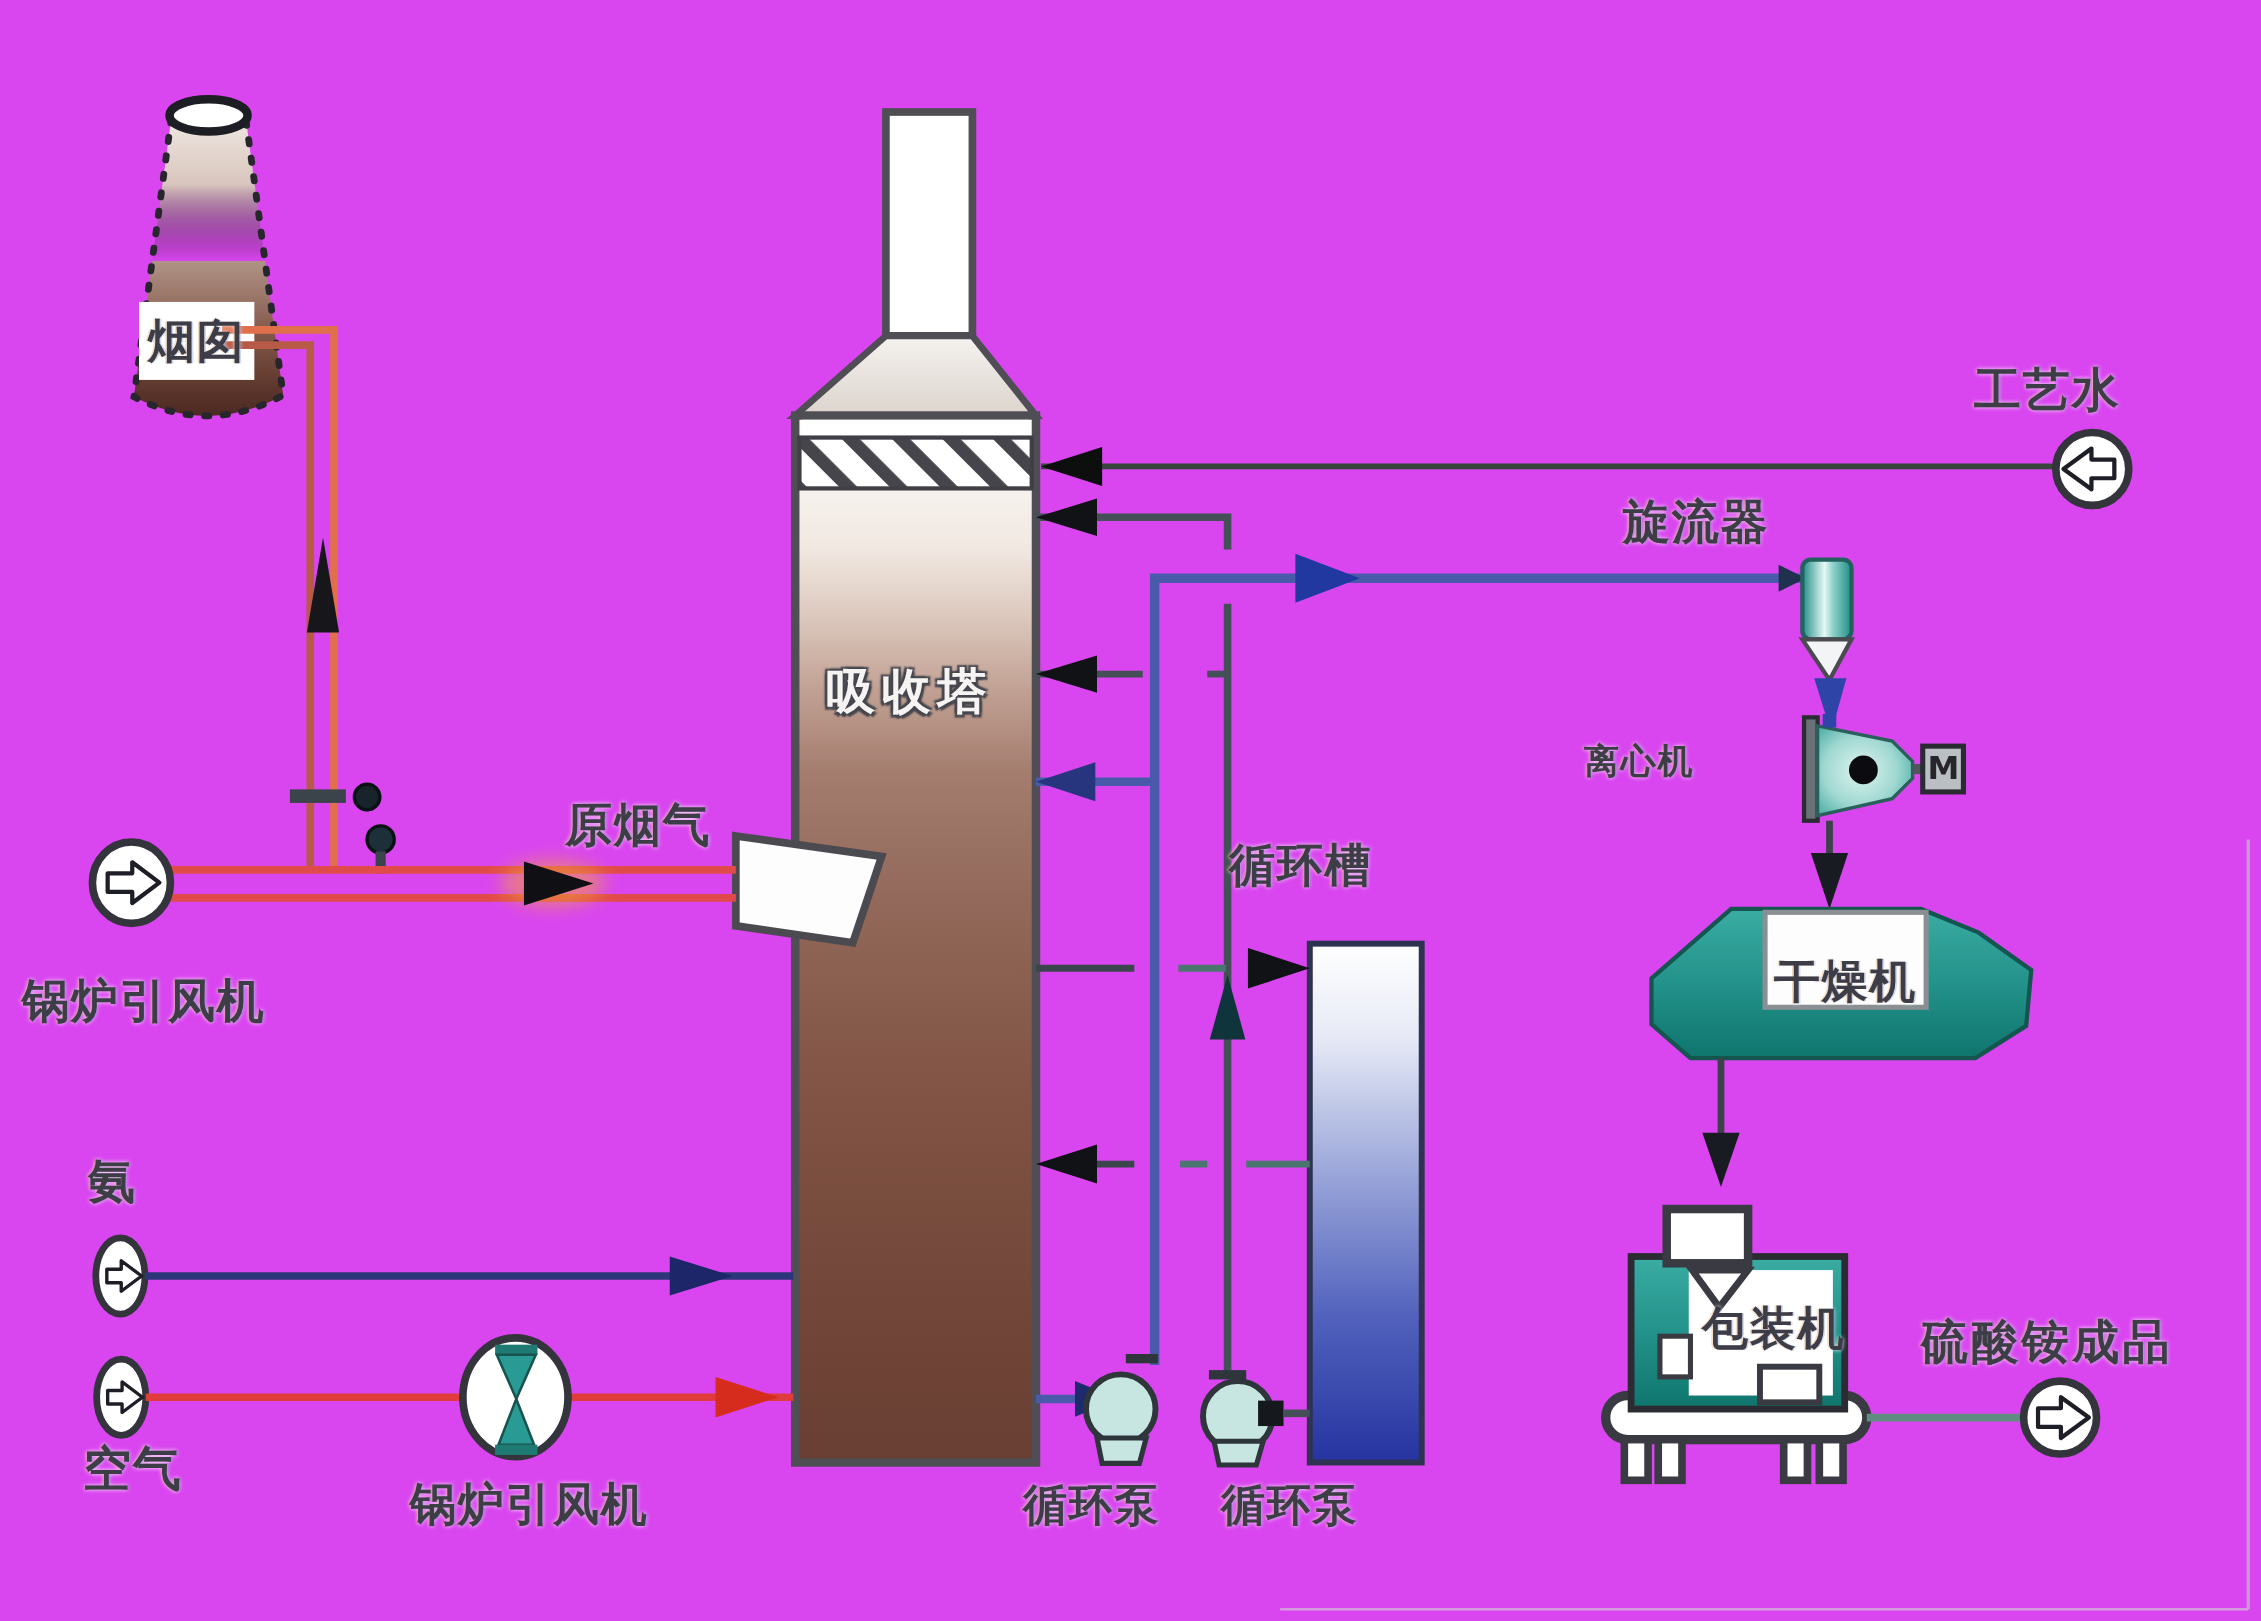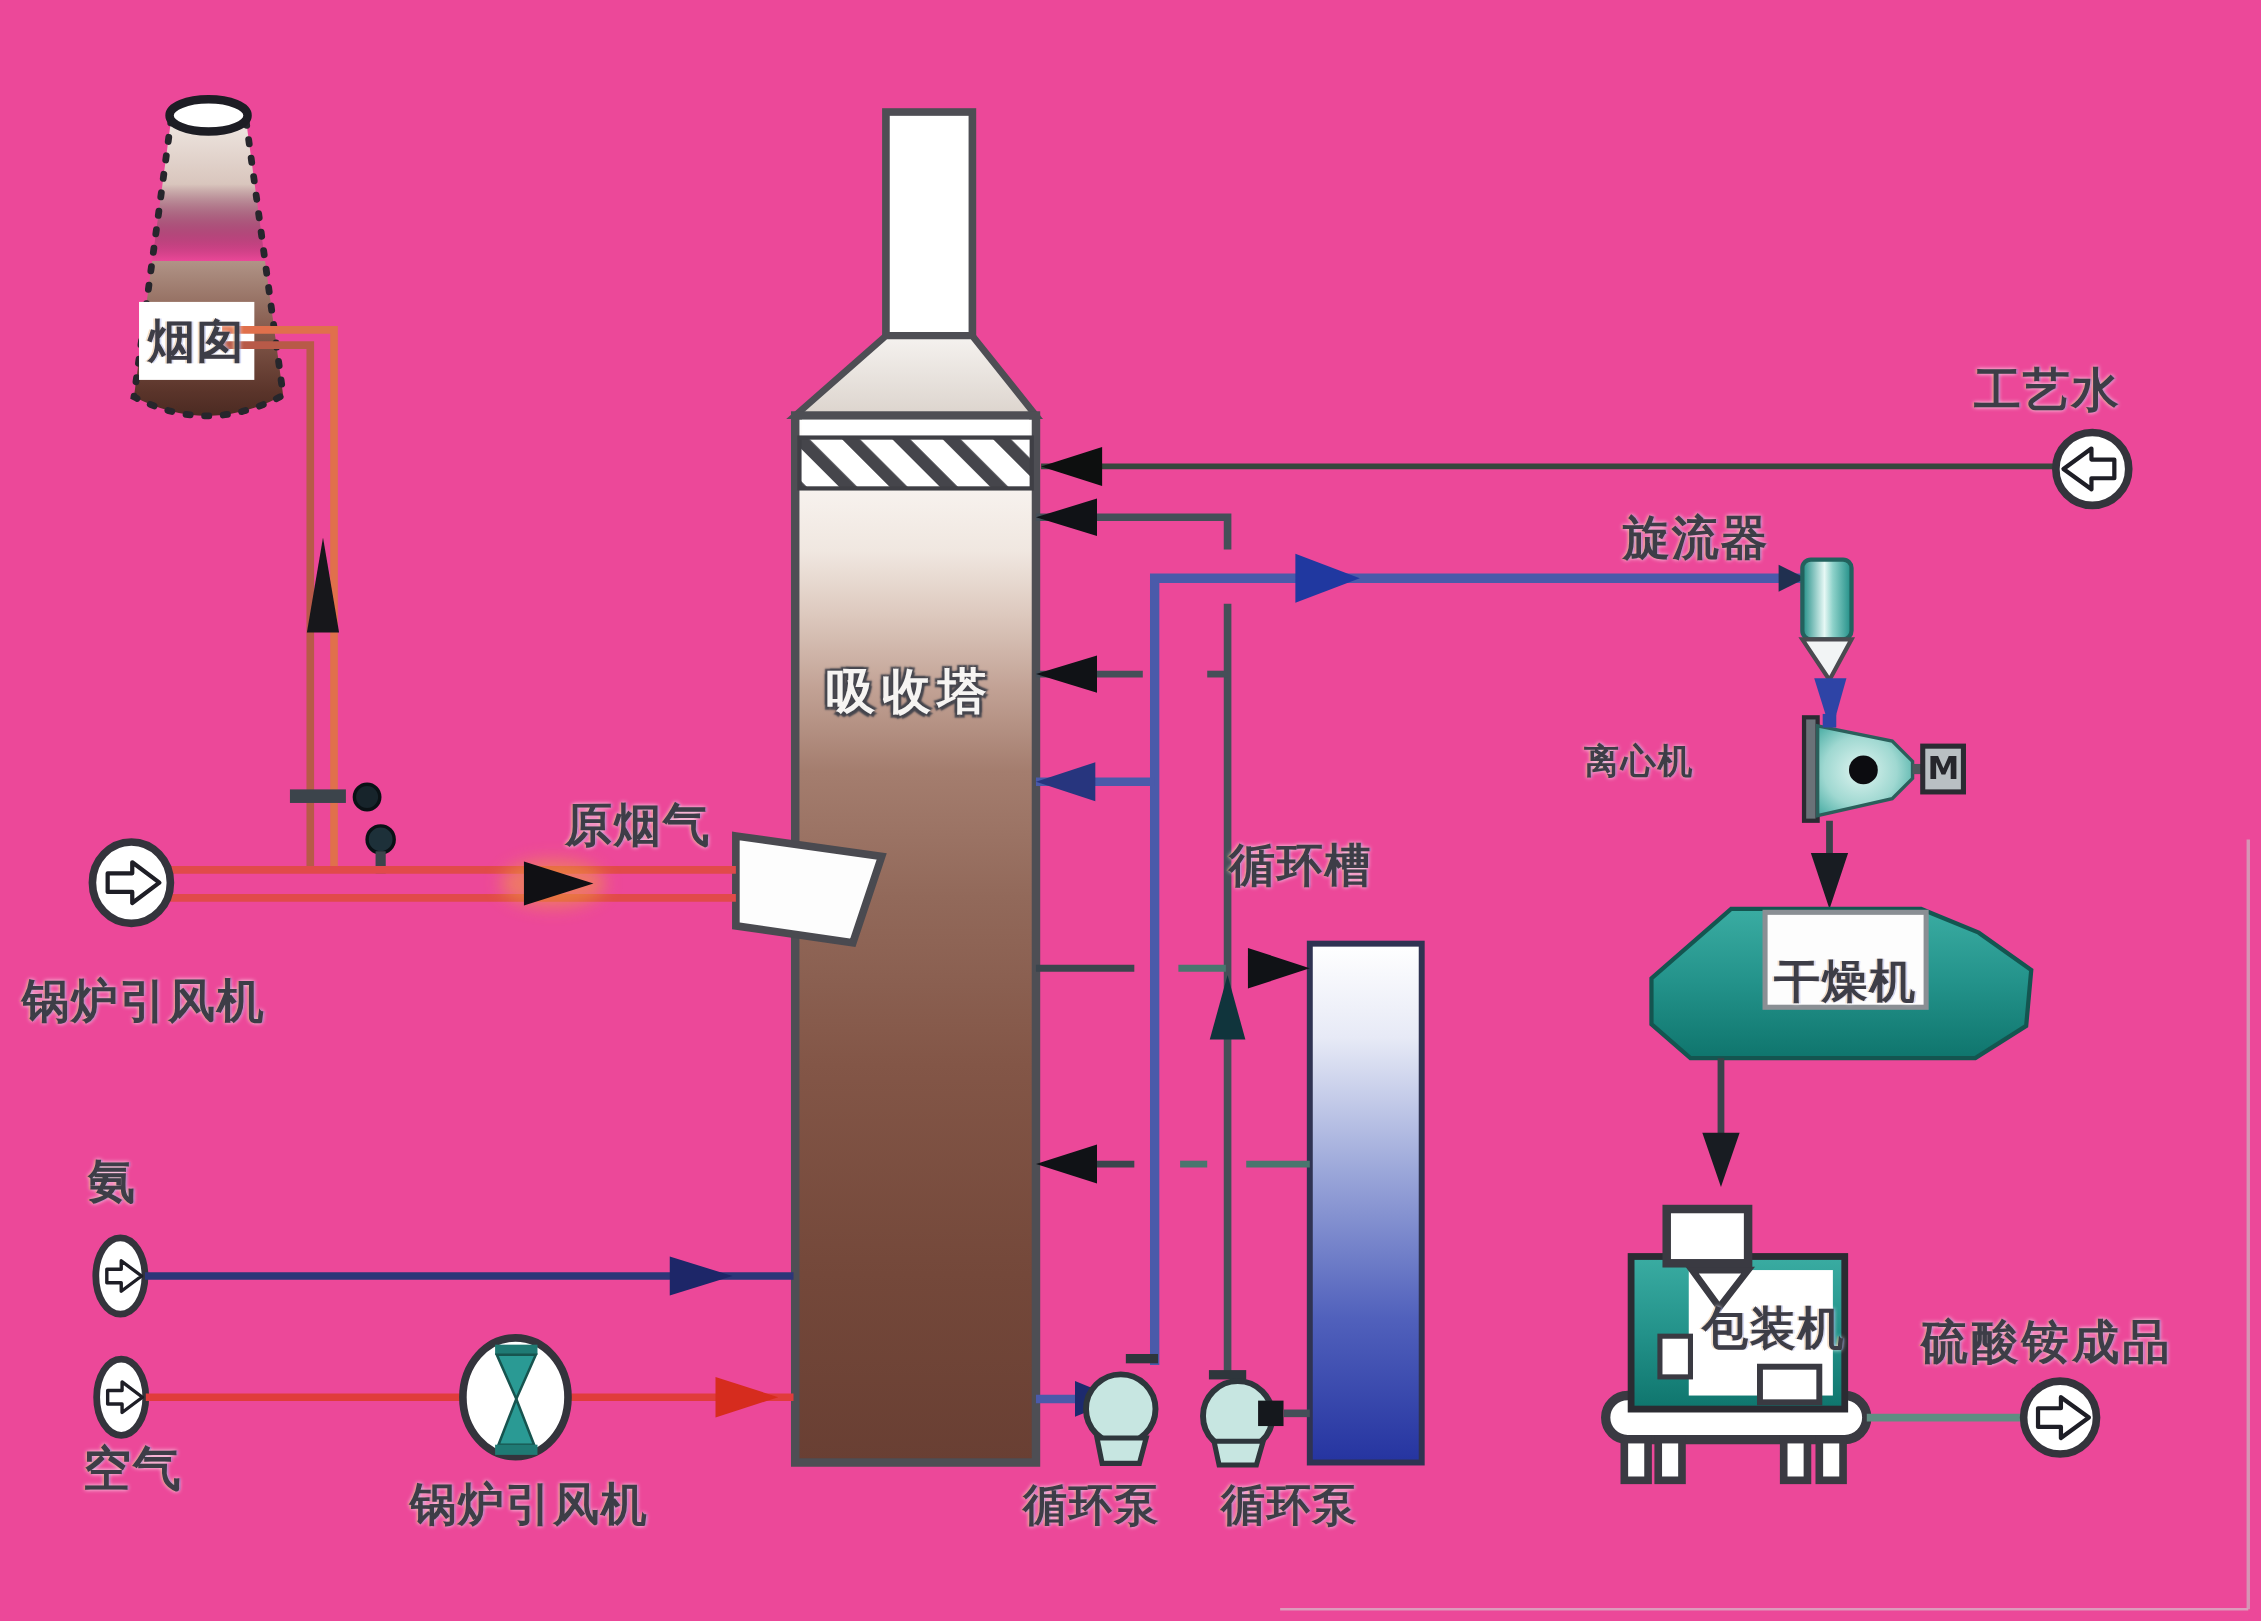--- a/index.html
+++ b/index.html
@@ -1,40 +1,40 @@
 <!DOCTYPE html>
 <html style="font-size:13.6px"><head>
 <meta charset="utf-8">
 <style>
   html,body{margin:0;padding:0;background:#ffffff;}
   .stage{
     position:relative;
     width:2261px;height:1622px;
-    background:#ec4899;
+    background:#d946ef;
     overflow:hidden;
     font-family:"DejaVu Sans","Liberation Sans",sans-serif;
   }
   .pfd{position:absolute;left:0;top:0;width:2261px;height:1622px;}
   .lbl{
     position:absolute;
     font-weight:700;
     color:#3d3d47;
     font-size:46px;
     line-height:1.05;
     letter-spacing:1.7px;
     white-space:nowrap;
     text-shadow:1.7px 0 0 rgba(90,110,210,0.25), -1.7px 0 0 rgba(225,150,70,0.30), 0 0 4.2px rgba(255,255,255,0.9);
   }
   .lbl-chimney{left:139px;top:302px;width:115px;height:78px;display:flex;align-items:center;justify-content:center;font-size:47px;}
   .lbl-boiler-fan{left:22px;top:933px;font-size:47px;margin-top:43px;}
   .lbl-raw-gas{left:553px;top:800px;font-size:47px;margin-left:12px;}
   .lbl-absorber{left:826px;top:666px;font-size:49px;letter-spacing:6.8px;color:#f6f4f2;
     text-shadow:2.5px 2.5px 1.7px #46464e,-2.5px -2.5px 1.7px #46464e,2.5px -2.5px 1.7px #46464e,-2.5px 2.5px 1.7px #46464e;}
   .lbl-process-water{left:1974px;top:365px;font-size:47px;}
-  .lbl-cyclone{left:1623px;top:497px;font-size:47px;margin-top:16px;}
+  .lbl-cyclone{left:1623px;top:497px;font-size:47px;}
   .lbl-centrifuge{left:1584px;top:743px;font-size:35px;}
   .lbl-dryer{left:1765px;top:957px;width:161px;text-align:center;font-size:46px;}
   .lbl-circ-tank{left:1229px;top:841px;font-size:46px;}
   .lbl-circ-pump-1{left:1023px;top:1482px;font-size:44px;}
   .lbl-circ-pump-2{left:1221px;top:1482px;font-size:44px;}
   .lbl-packer{left:1702px;top:1304px;font-size:46px;}
   .lbl-product{left:1921px;top:1297px;font-size:47px;letter-spacing:3.4px;margin-top:20px;}
   .lbl-ammonia{left:88px;top:1156px;font-size:47px;}
   .lbl-air{left:83px;top:1443px;font-size:48px;}
   .lbl-oxidation-fan{left:410px;top:1480px;font-size:46px;}

